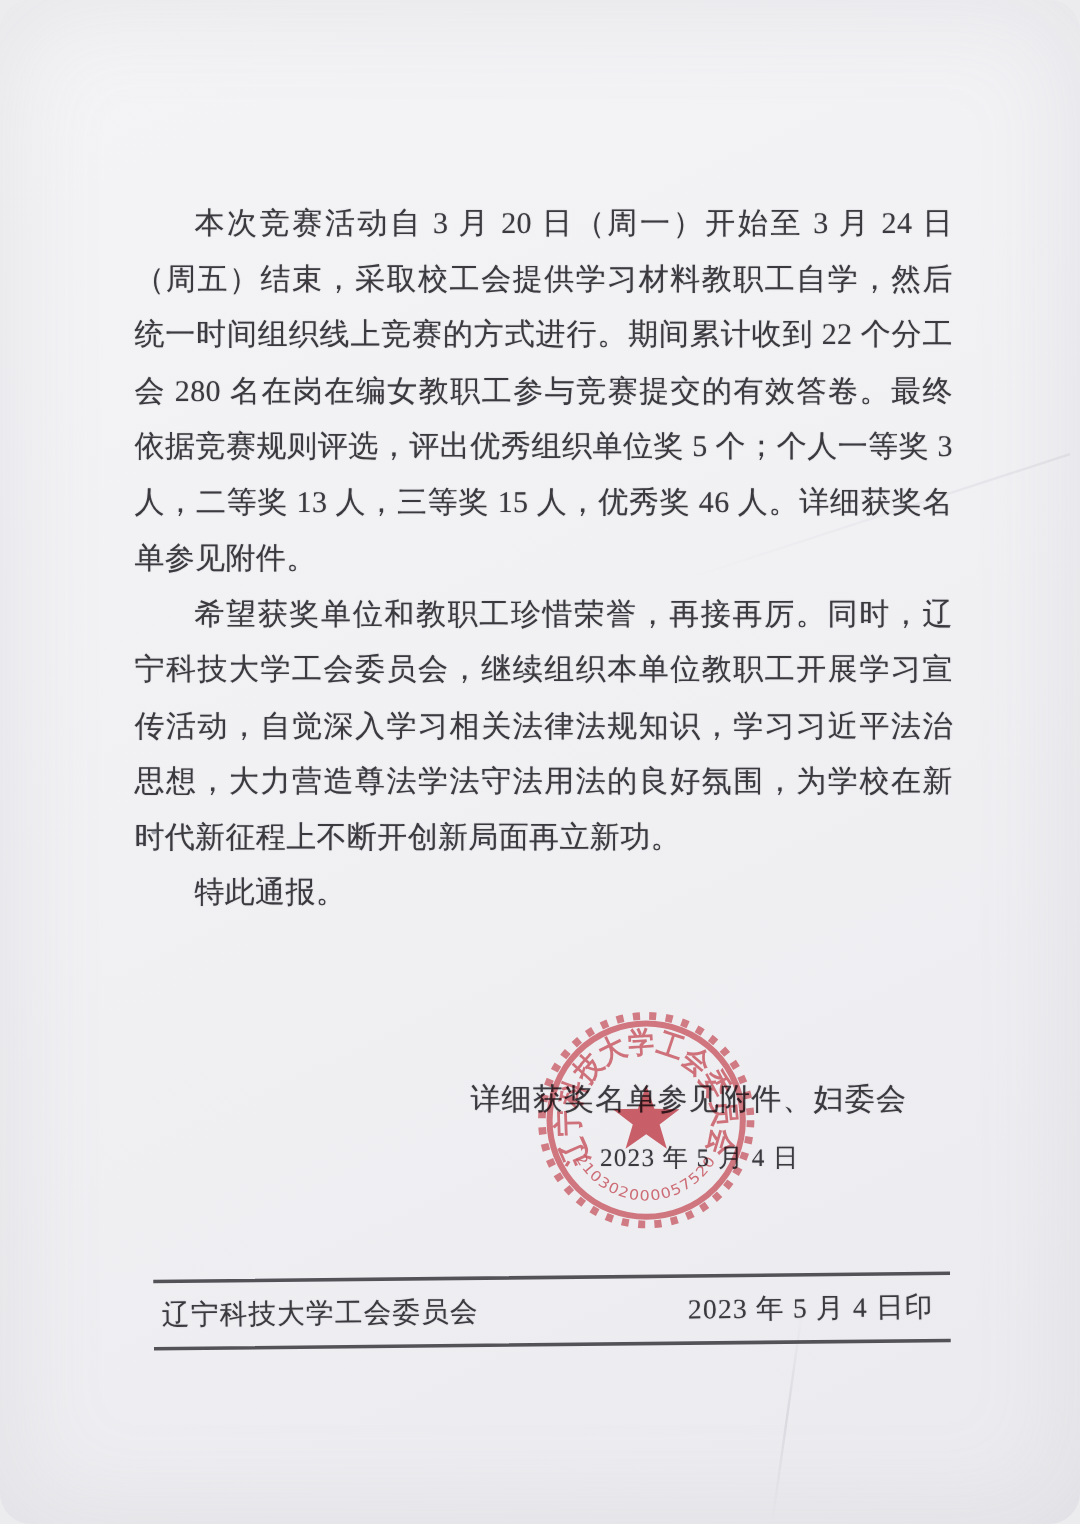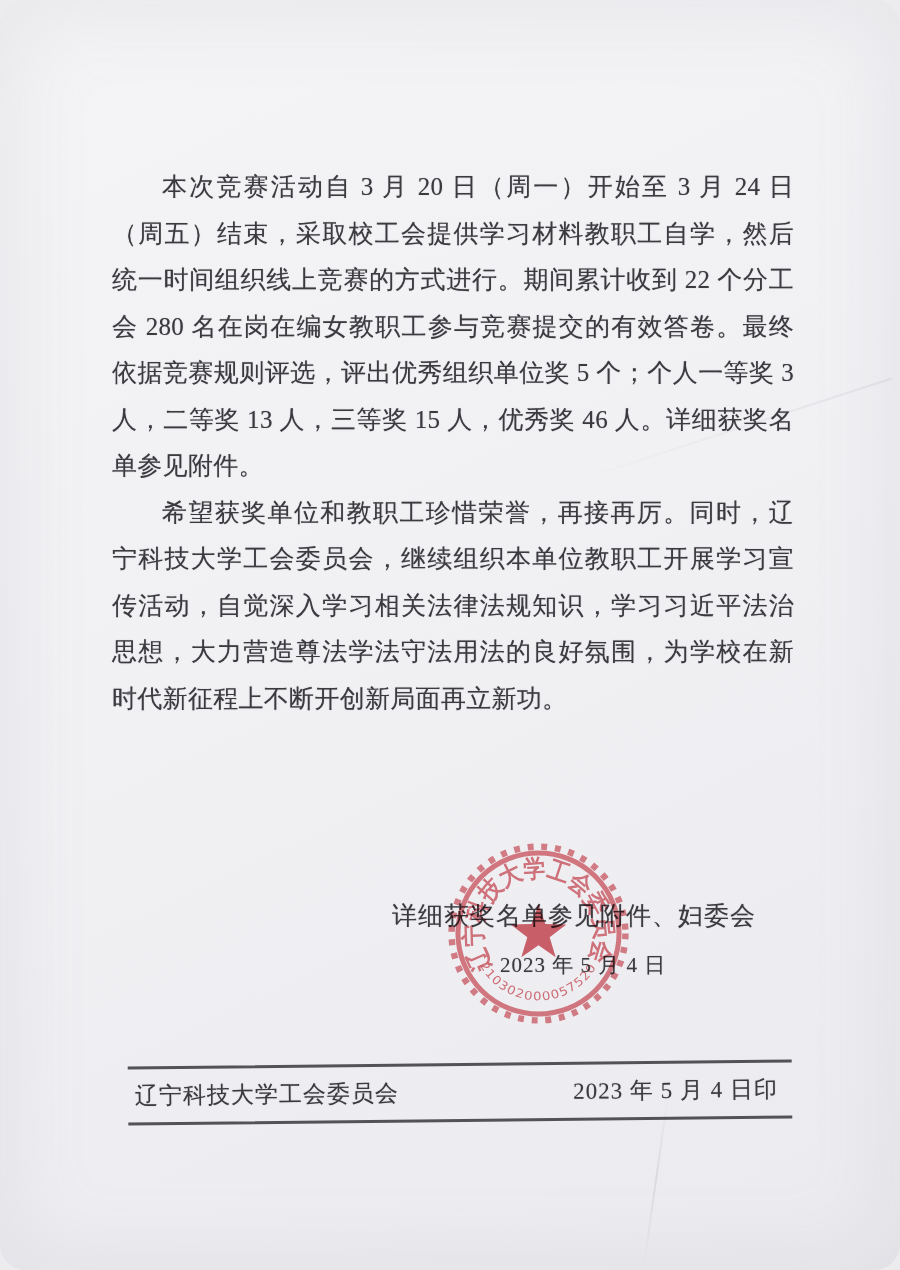--- a/index.html
+++ b/index.html
@@ -88,20 +88,21 @@
 <body>
 
 <div class="page">
 
   <div class="crease crease-1"></div>
   <div class="crease crease-2"></div>
 
   <div class="body-text">
     <p>本次竞赛活动自 3 月 20 日（周一）开始至 3 月 24 日（周五）结束，采取校工会提供学习材料教职工自学，然后统一时间组织线上竞赛的方式进行。期间累计收到 22 个分工会 280 名在岗在编女教职工参与竞赛提交的有效答卷。最终依据竞赛规则评选，评出优秀组织单位奖 5 个；个人一等奖 3 人，二等奖 13 人，三等奖 15 人，优秀奖 46 人。详细获奖名单参见附件。</p>
     <p>希望获奖单位和教职工珍惜荣誉，再接再厉。同时，辽宁科技大学工会委员会，继续组织本单位教职工开展学习宣传活动，自觉深入学习相关法律法规知识，学习习近平法治思想，大力营造尊法学法守法用法的良好氛围，为学校在新时代新征程上不断开创新局面再立新功。</p>
+    <p>特此通报。</p>
   </div>
 
   <div class="ink-dot"></div>
 
   <div class="signature-org">详细获奖名单参见附件、妇委会</div>
   <div class="signature-date">2023 年 5 月 4 日</div>
 
   <div class="seal">
     <svg viewBox="0 0 200 200" xmlns="http://www.w3.org/2000/svg">
 

